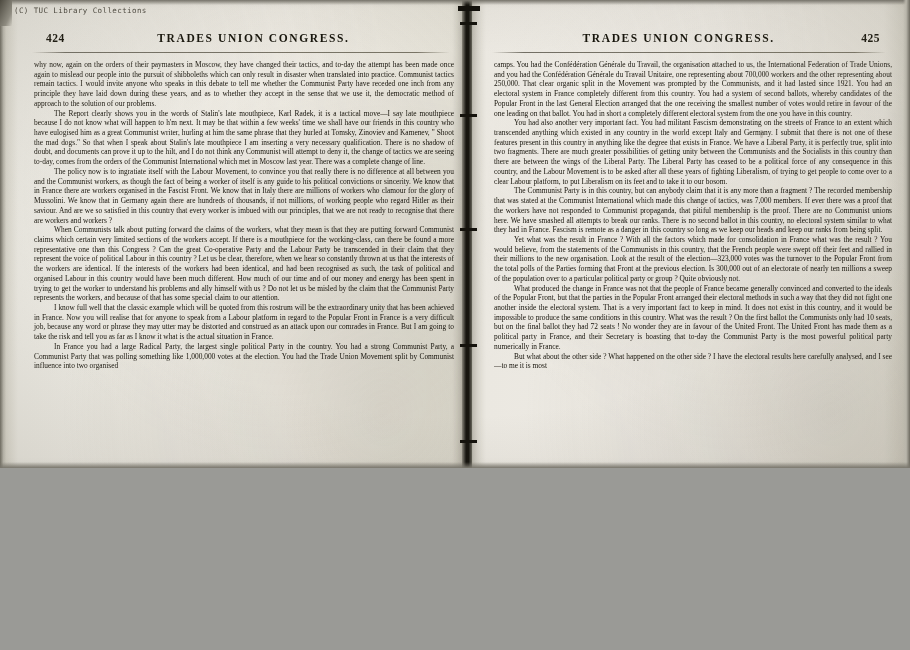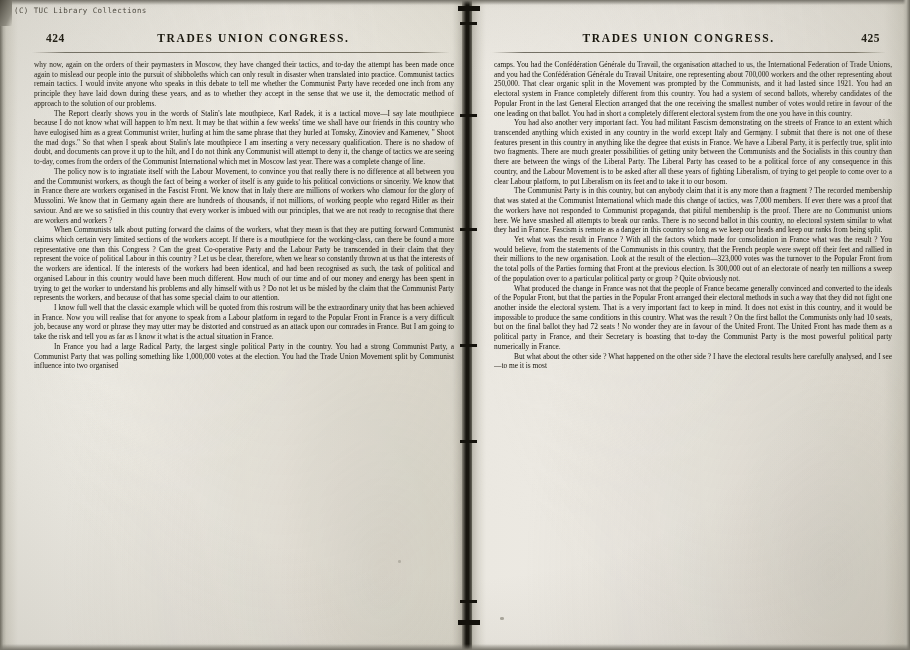--- a/index.html
+++ b/index.html
@@ -3,21 +3,21 @@
 <meta charset="utf-8">
 <title>Trades Union Congress 424-425</title>
 <style>
   html,body{margin:0;padding:0;}
   body{
     width:910px;height:650px;overflow:hidden;
     background:#9a9a96;
     font-family:"Liberation Serif", serif;
   }
   #scan{
-    position:relative;width:910px;height:650px;
+    position:relative;width:910px;height:468px;
     background:#fca5a5;
     overflow:hidden;
   }
   
   .leaf{
     position:absolute;top:0;bottom:0;
     background:#eceae3;
   }
   .leaf.left{
     left:4px;width:462px;

